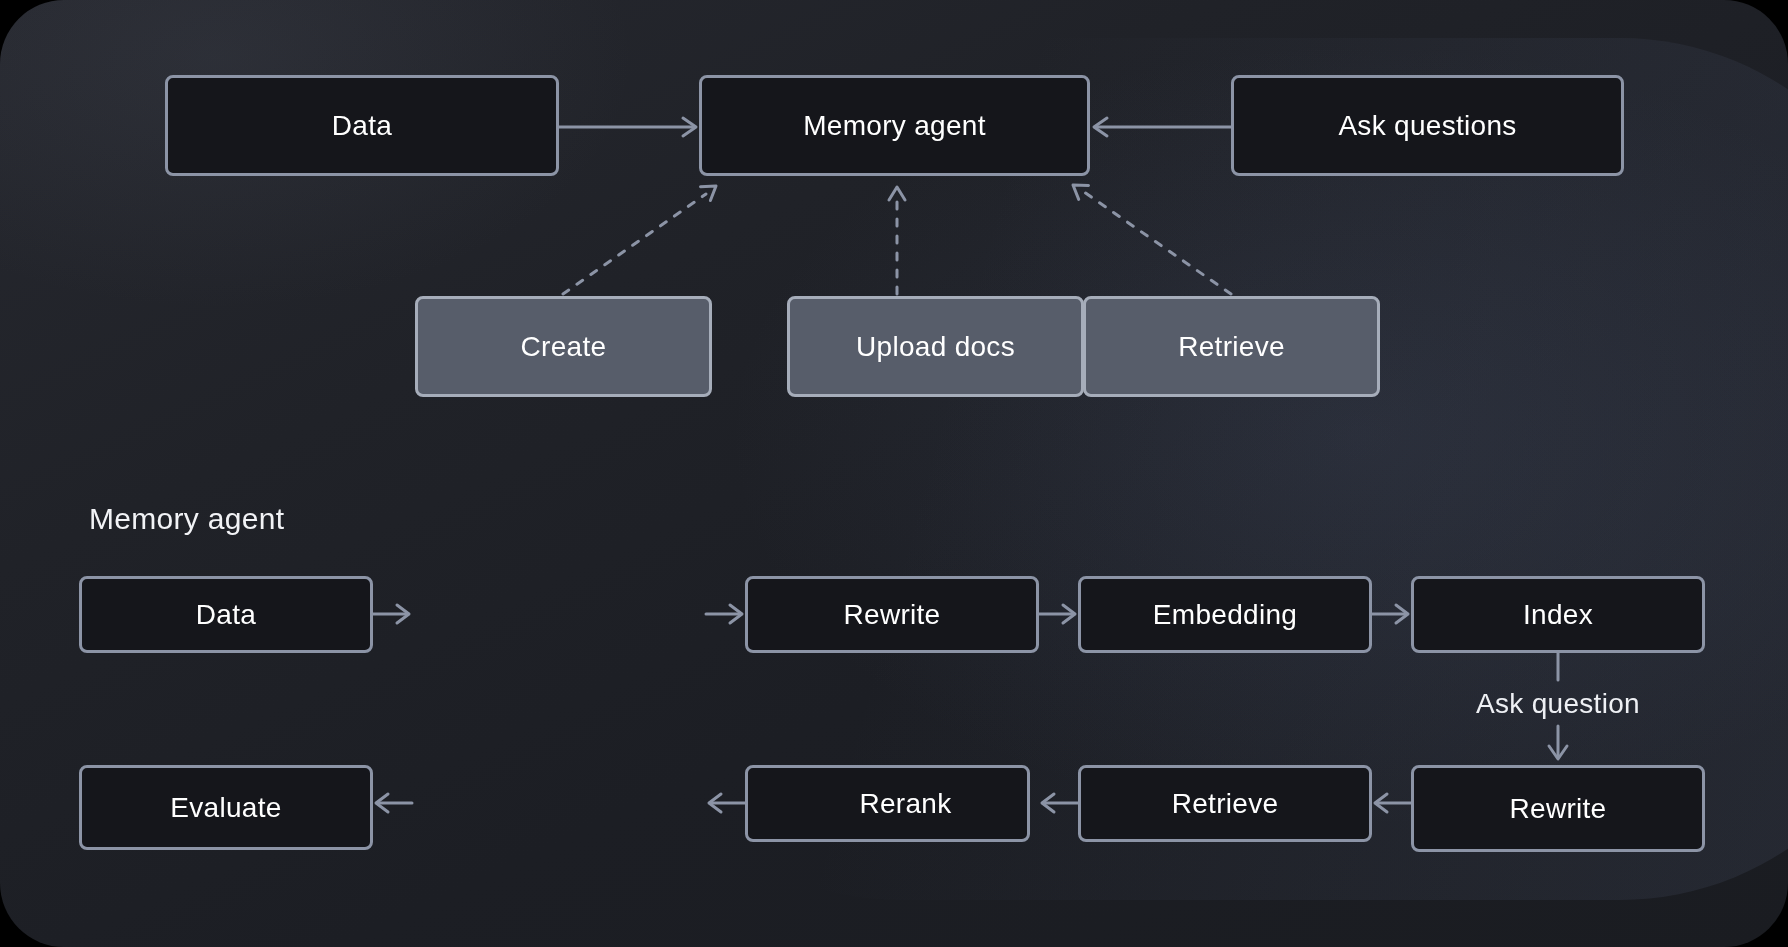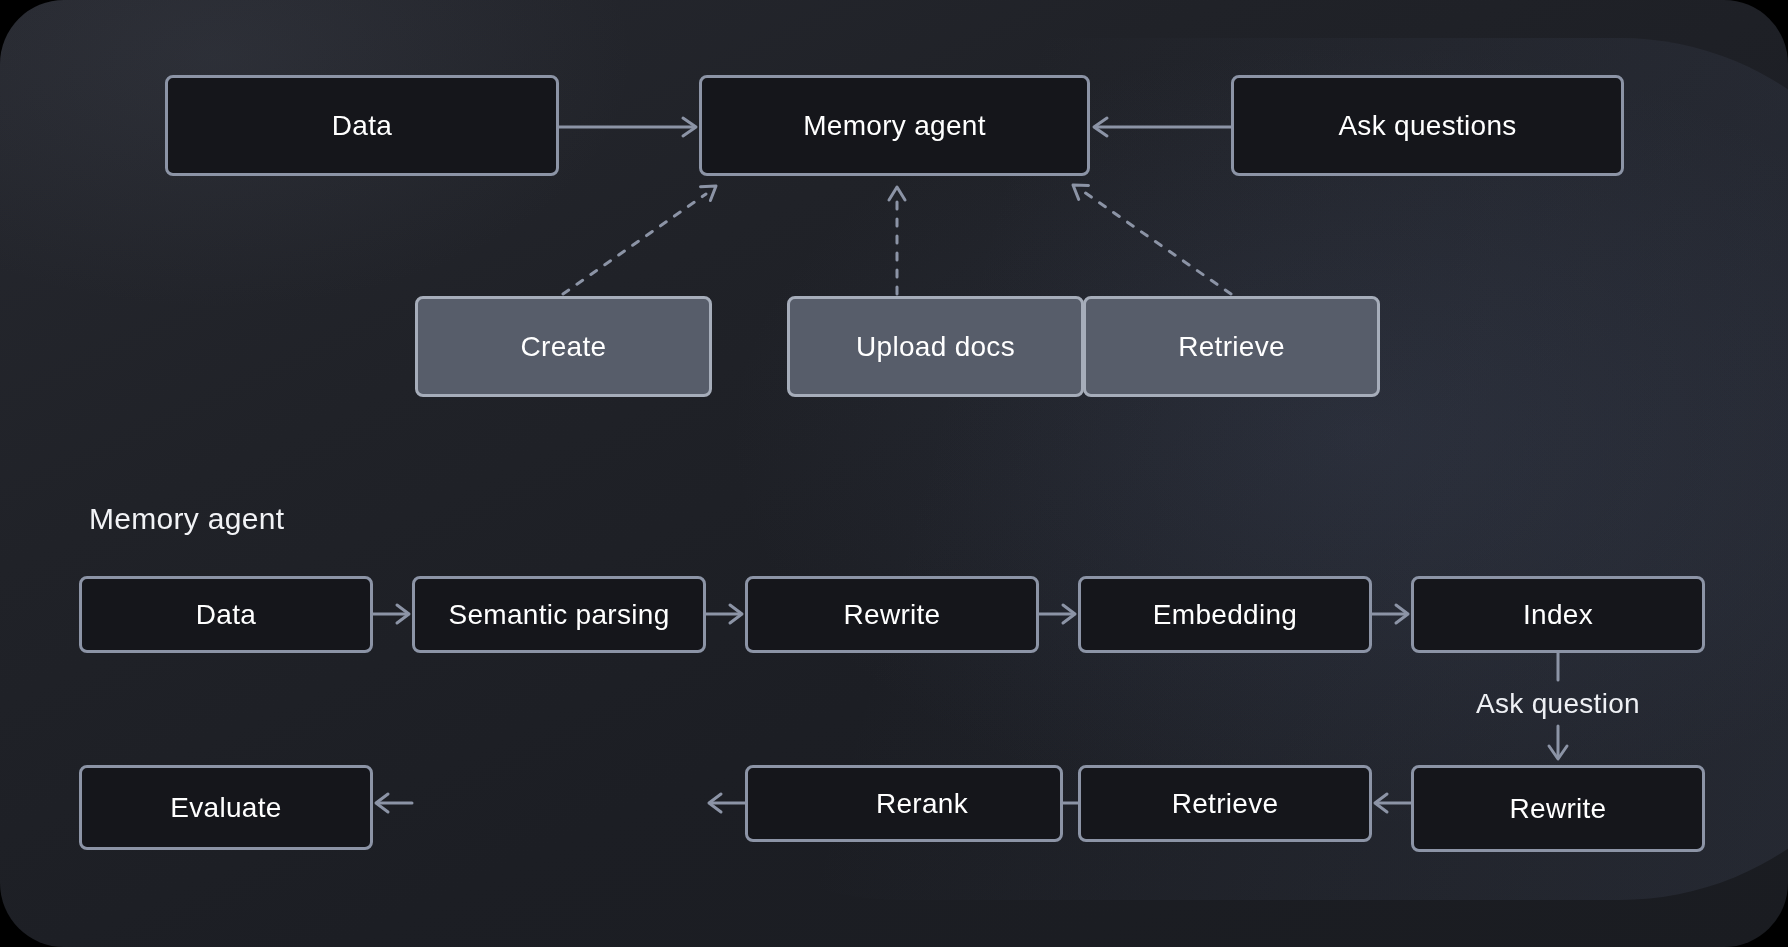--- a/index.html
+++ b/index.html
@@ -39,21 +39,21 @@
     position:absolute;left:89px;top:502px;color:#f2f3f6;font-size:30px;letter-spacing:0.3px;
   }
   .n-r3-0{left:79px;top:576px;width:294px;height:77px;}
   .n-r3-1{left:412px;top:576px;width:294px;height:77px;}
   .n-r3-2{left:745px;top:576px;width:294px;height:77px;}
   .n-r3-3{left:1078px;top:576px;width:294px;height:77px;}
   .n-r3-4{left:1411px;top:576px;width:294px;height:77px;}
 
   .n-r4-0{left:79px;top:765px;width:294px;height:85px;}
   .n-r4-1{left:412px;top:765px;width:294px;height:77px;}
-  .n-r4-2{left:745px;top:765px;width:318px;height:77px;padding-left:36px;}
+  .n-r4-2{left:745px;top:765px;width:285px;height:77px;padding-left:36px;}
   .n-r4-3{left:1078px;top:765px;width:294px;height:77px;}
   .n-r4-4{left:1411px;top:765px;width:294px;height:87px;}
 
   .ask-question-label{
     position:absolute;left:1448px;top:688px;width:220px;text-align:center;
     color:#eef0f4;font-size:28px;letter-spacing:0.3px;
   }
 
   svg.overlay{position:absolute;left:0;top:0;pointer-events:none;}
   .arrow{stroke:#8c94a6;stroke-width:3;fill:none;stroke-linecap:round;stroke-linejoin:round;}
@@ -149,23 +149,20 @@
   </div>
   <div class="node gray n-ov-retrieve">
     <span>Retrieve</span>
   </div>
 
   <div class="section-label">Memory agent</div>
 
   <div class="node n-r3-0">
     <span>Data</span>
   </div>
-  <div class="node n-r3-1">
-    <span>Semantic parsing</span>
-  </div>
   <div class="node n-r3-2">
     <span>Rewrite</span>
   </div>
   <div class="node n-r3-3">
     <span>Embedding</span>
   </div>
   <div class="node n-r3-4">
     <span>Index</span>
   </div>
 

